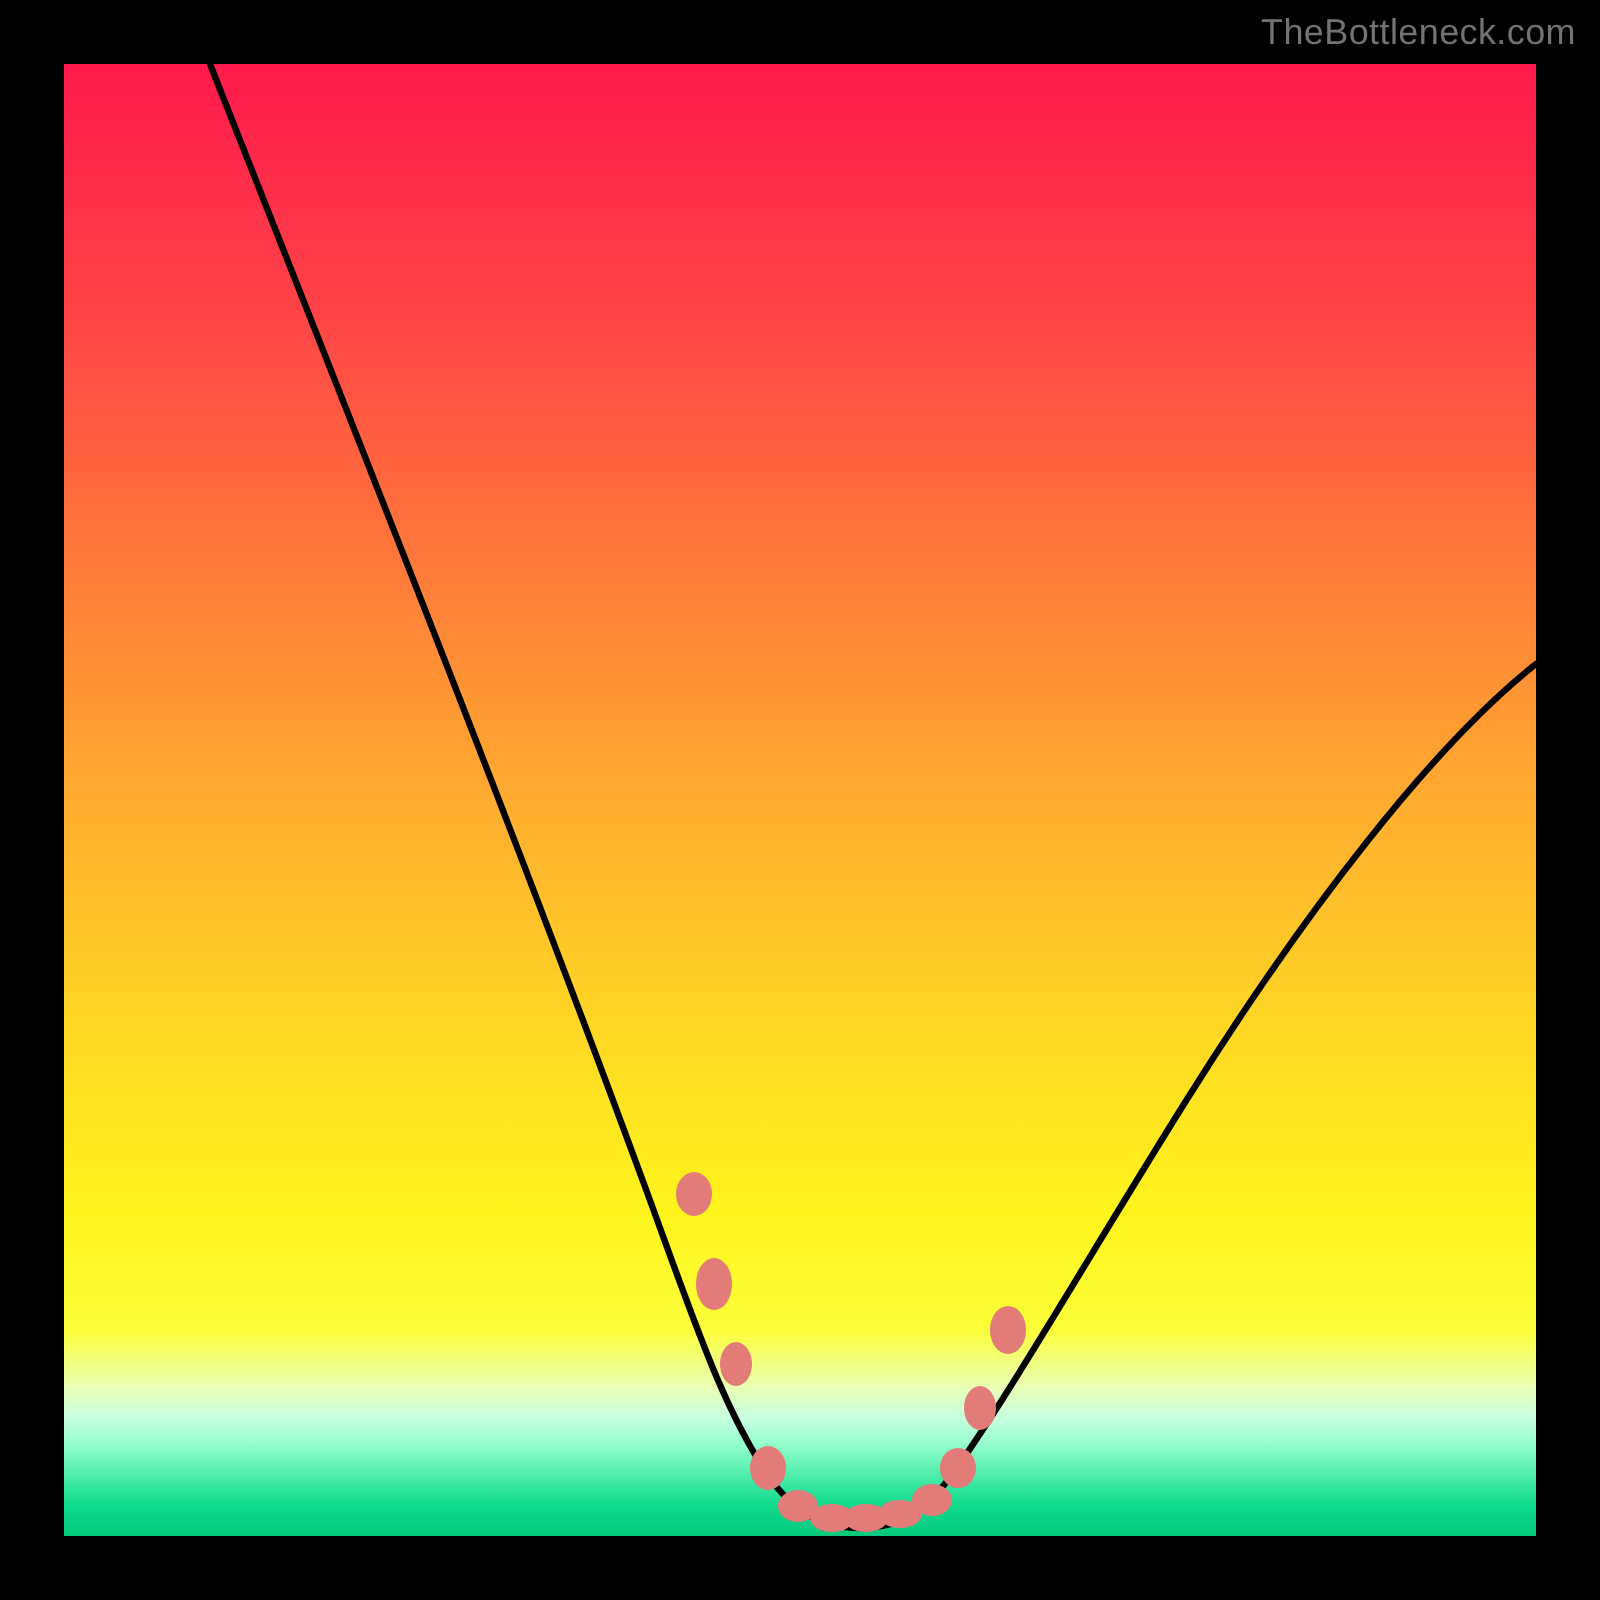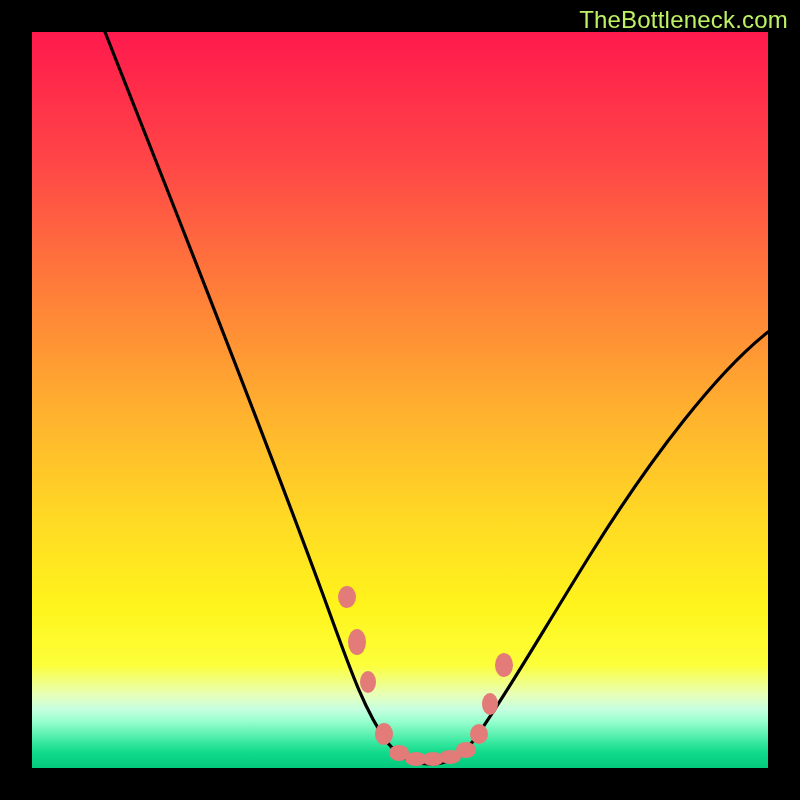--- a/index.html
+++ b/index.html
@@ -39,22 +39,22 @@
       #9dffd0 93.5%,
       #6cf5b8 95%,
       #38e8a0 96.5%,
       #0fd98a 98%,
       #04c97c 100%);
   }
   .watermark {
     position: absolute;
     top: 6px;
     right: 12px;
-    color: #bef264;
-    font-size: 24px;
+    color: #737373;
+    font-size: 18px;
     font-weight: 500;
     letter-spacing: 0.2px;
     user-select: none;
   }
   svg.curve {
     position: absolute;
     left: 0;
     top: 0;
     width: 736px;
     height: 736px;

